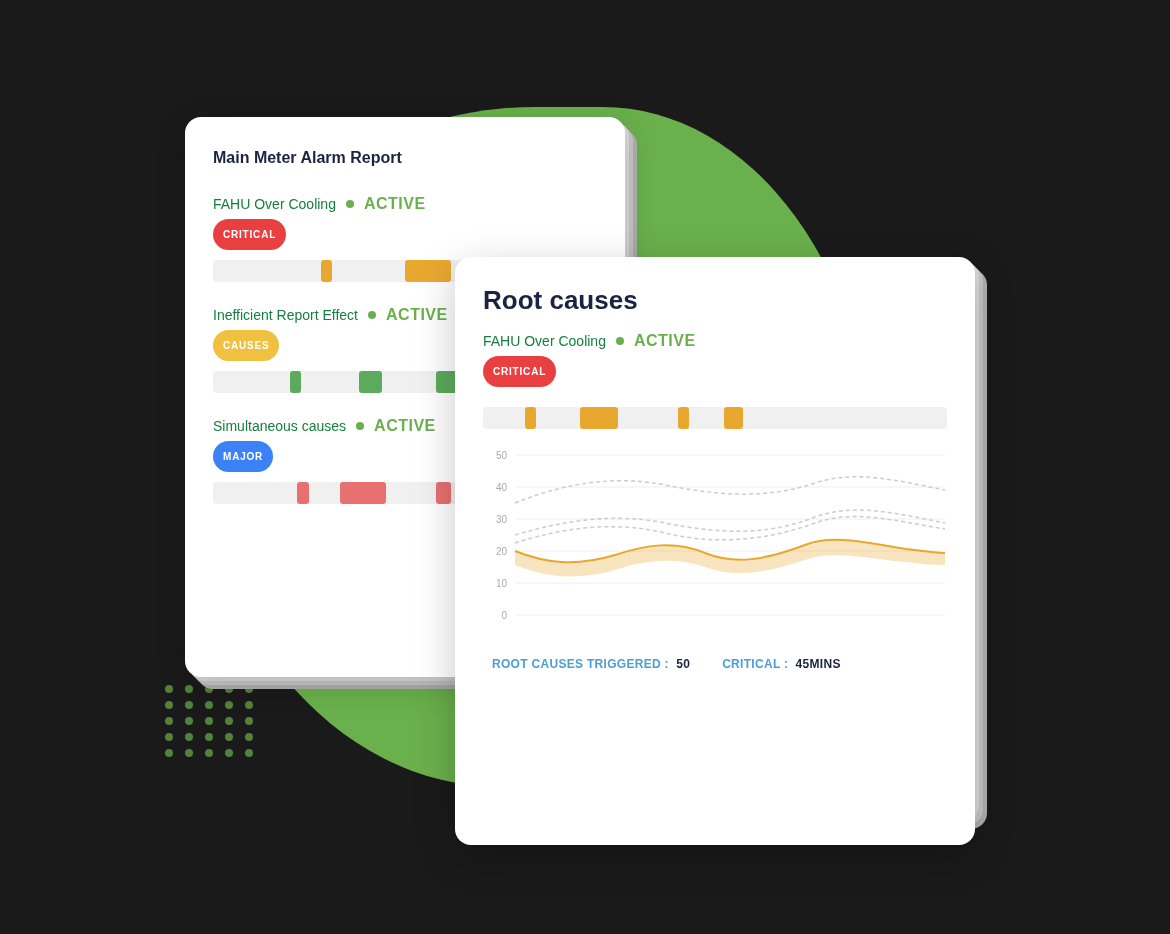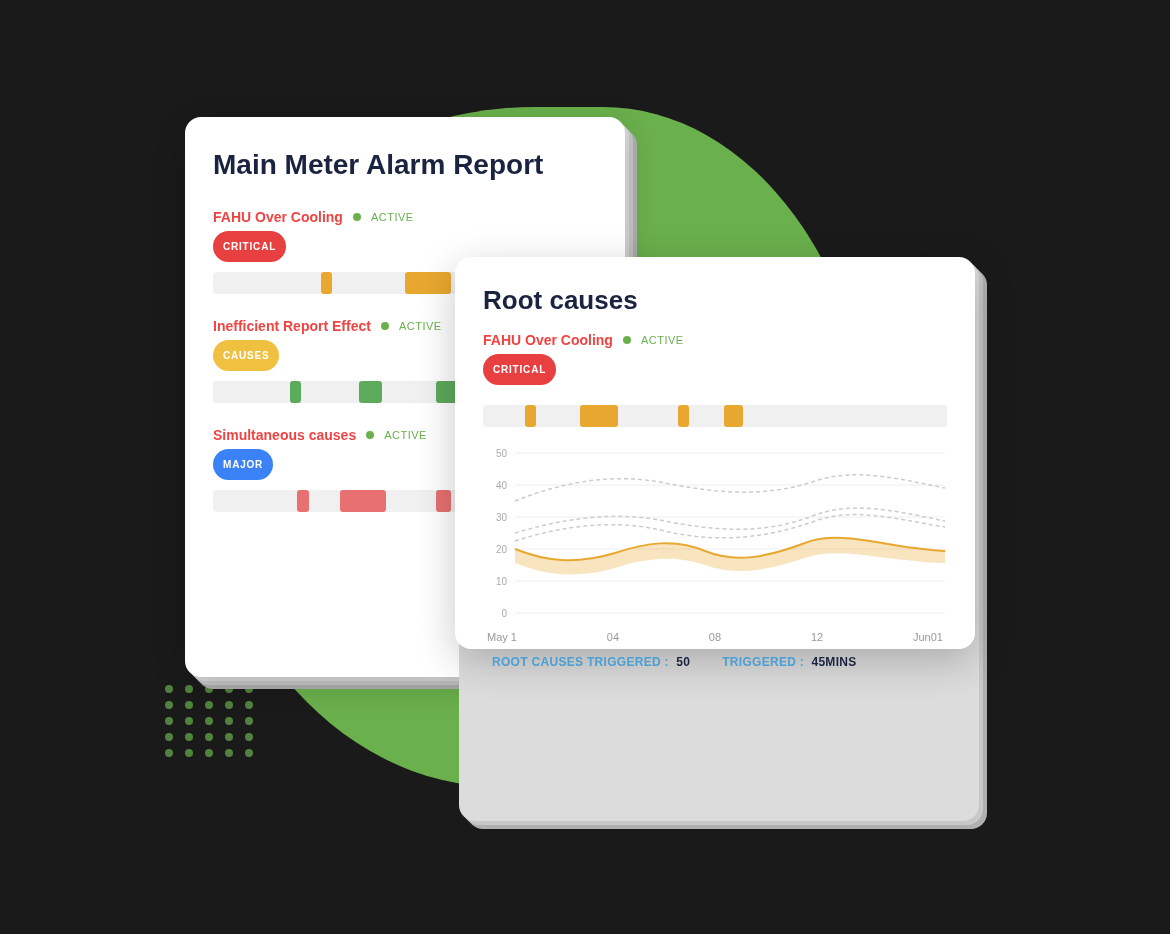--- a/index.html
+++ b/index.html
@@ -93,56 +93,56 @@
       width: 440px;
       height: 560px;
       background: #ffffff;
       border-radius: 16px;
       padding: 32px 28px;
       box-shadow: 0 8px 32px rgba(0,0,0,0.18);
       z-index: 2;
     }
 
     .alarm-card-title {
-      font-size: 28px;
+      font-size: 16px;
       font-weight: 700;
       color: #1a2340;
       margin-bottom: 28px;
     }
 
     
     .alarm-item {
       margin-bottom: 24px;
     }
 
     .alarm-item-header {
       display: flex;
       align-items: center;
       gap: 10px;
       margin-bottom: 6px;
     }
 
     .alarm-item-name {
       font-size: 14px;
-      font-weight: 700;
-      color: #ef4444;
+      font-weight: 400;
+      color: #15803d;
     }
 
     .status-dot {
       width: 8px;
       height: 8px;
       border-radius: 50%;
       background: #6ab04c;
       display: inline-block;
     }
 
     .status-text {
-      font-size: 11px;
+      font-size: 16px;
       color: #6ab04c;
-      font-weight: 400;
+      font-weight: 700;
       letter-spacing: 0.5px;
     }
 
     .badge {
       display: inline-block;
       padding: 10px 10px;
       border-radius: 20px;
       font-size: 10px;
       font-weight: 700;
       letter-spacing: 0.8px;
@@ -199,21 +199,21 @@
       left: 4px;
       width: 520px;
       height: 560px;
       background: #dcdcdc;
       border-radius: 16px;
     }
 
     .root-card {
       position: relative;
       width: 520px;
-      height: 392px;
+      height: 588px;
       background: #ffffff;
       border-radius: 16px;
       padding: 28px 28px;
       box-shadow: 0 12px 40px rgba(0,0,0,0.22);
       z-index: 2;
     }
 
     .root-card-title {
       font-size: 26px;
       font-weight: 700;
@@ -398,35 +398,28 @@
 
           <path d="M30,106 C60,118 90,122 130,110 C160,100 190,95 220,108 C250,120 280,115 320,100 C350,88 390,100 430,105 C445,107 455,108 460,108
                    L460,120 C455,120 445,120 430,118 C390,115 350,104 320,115 C280,128 250,133 220,122 C190,112 160,115 130,125 C90,136 60,132 30,120 Z" fill="rgba(232,168,48,0.3)" stroke="none"></path>
 
           <path d="M30,106 C60,118 90,122 130,110 C160,100 190,95 220,108 C250,120 280,115 320,100 C350,88 390,100 430,105 C445,107 455,108 460,108" fill="none" stroke="#e8a830" stroke-width="2"></path>
 
           <path d="M30,98 C80,82 130,76 180,88 C230,100 280,96 330,78 C370,64 410,76 460,84" fill="none" stroke="#ccc" stroke-width="1.5" stroke-dasharray="4,3"></path>
         </svg>
 
         
-        <div class="chart-axis-labels">
-          <span>May 1</span>
-          <span>04</span>
-          <span>08</span>
-          <span>12</span>
-          <span>Jun01</span>
-        </div>
       </div>
 
       
       <div class="footer-stats">
         <span>
           <span>ROOT CAUSES TRIGGERED :</span>
           &nbsp;<span class="footer-stat-value">50</span>
         </span>
         <span>
-          <span>TRIGGERED :</span>
+          <span>CRITICAL :</span>
           &nbsp;<span class="footer-stat-value">45MINS</span>
         </span>
       </div>
     </div>
   </div>
 </div>
 
 </body></html>

